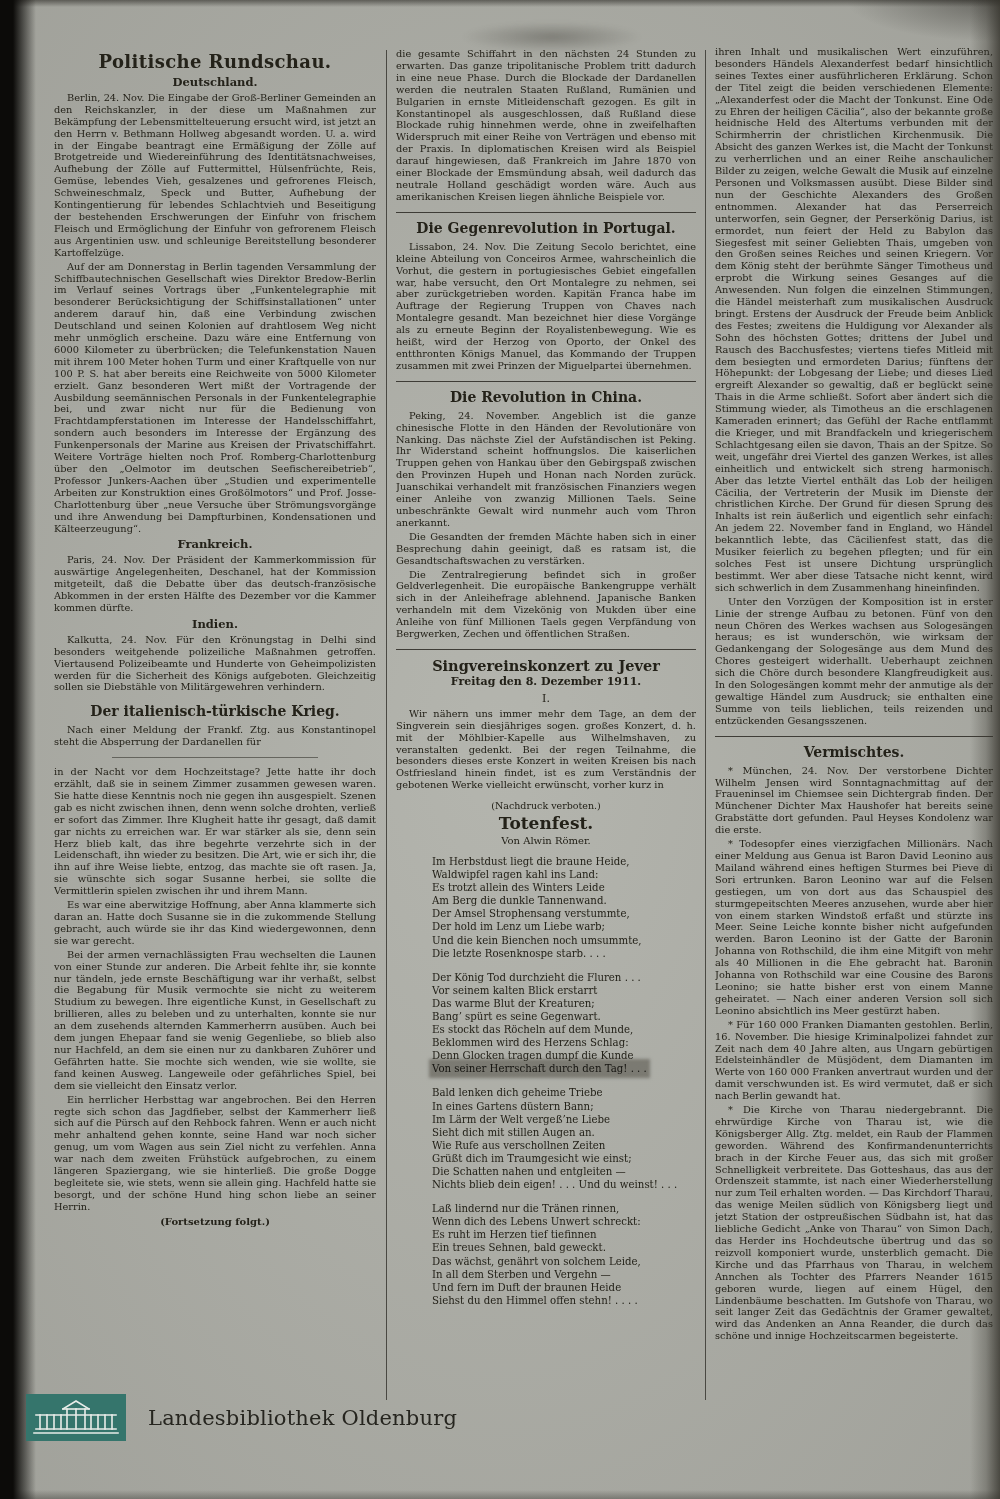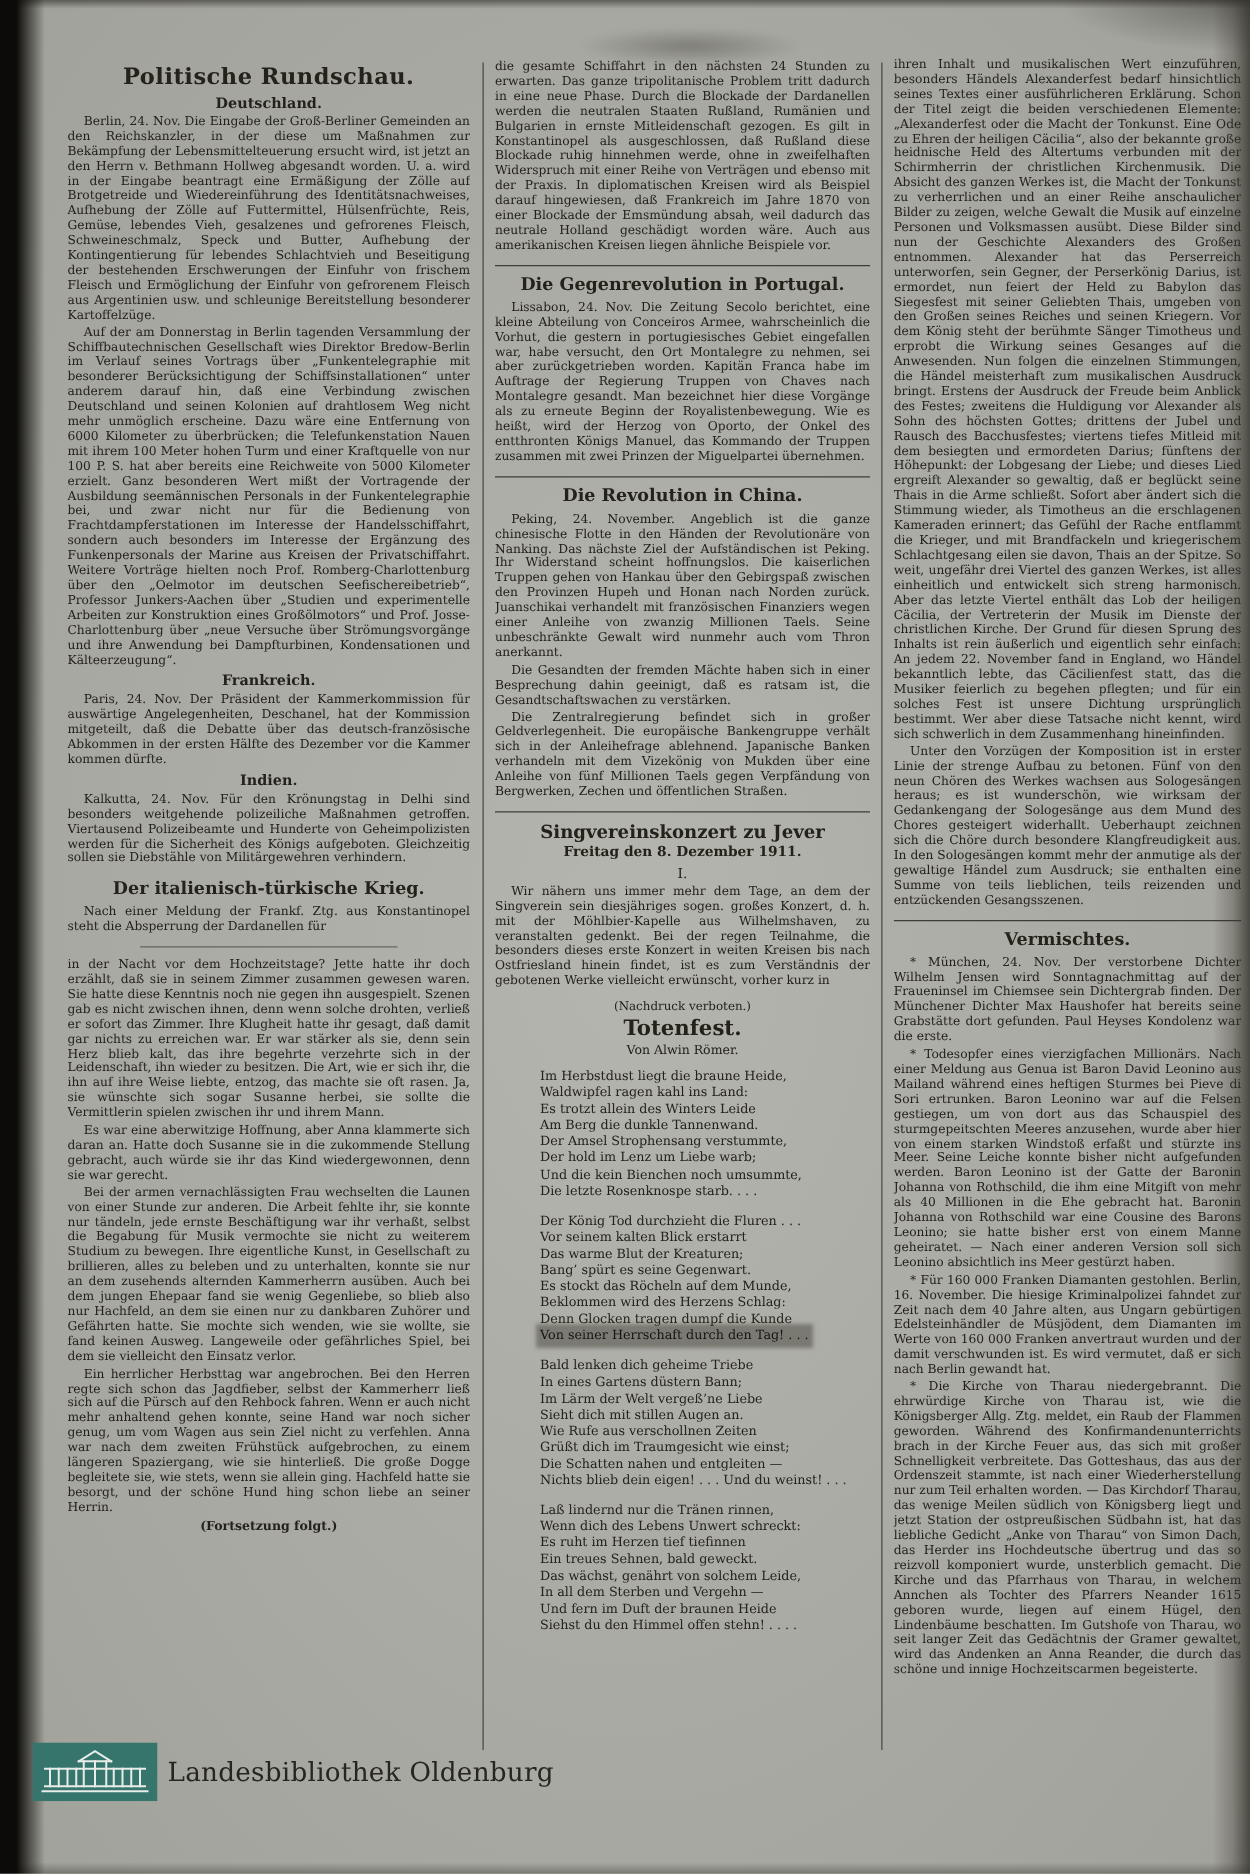--- a/index.html
+++ b/index.html
@@ -55,21 +55,21 @@
   .numeral { text-align: center; font-size: 11px; margin: 5px 0 3px 0; }
   .notice { text-align: center; font-size: 9.5px; margin: 9px 0 2px 0; }
   .poem-title { font-size: 17px; line-height: 19px; font-weight: bold; text-align: center; margin: 2px 0 2px 0; }
   .byline { font-size: 10px; text-align: center; margin: 0 0 8px 0; }
 
   .poem { margin: 4px 0 0 36px; font-size: 10.2px; line-height: 13.1px; }
   .stanza { margin-bottom: 11px; }
   .poem-line { width: fit-content; white-space: nowrap; }
   .highlight { background: #7f7e76; box-shadow: 0 0 3px 3px #7f7e76; color: #14130f; }
 
-  .stamp-row { position: absolute; left: 26px; top: 1394px; z-index: 7; display: flex; align-items: center; gap: 8px; }
+  .stamp-row { position: absolute; left: 26px; top: 1394px; z-index: 7; display: flex; align-items: center; gap: 22px; }
   .logo-box { width: 100px; height: 47px; flex: 0 0 auto; }
   .stamp-label { font-size: 21px; color: #26251f; letter-spacing: .2px; }
 </style>
 </head>
 <body>
 
 <div class="page">
 
   <div class="smudge"></div>
   <div class="vrule vrule-1"></div>

